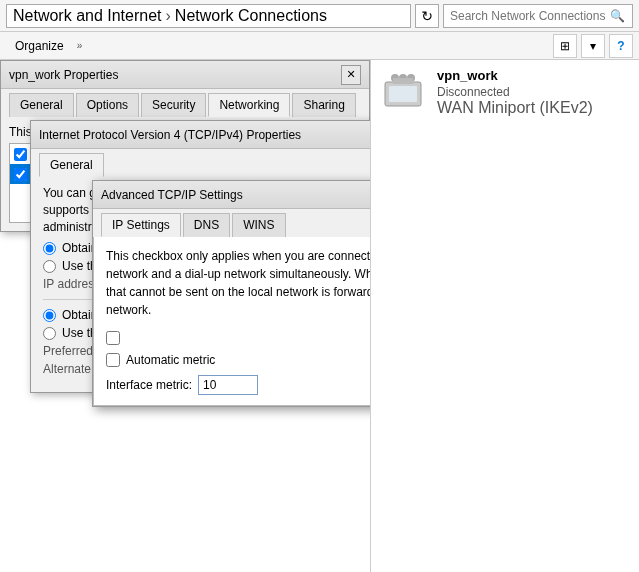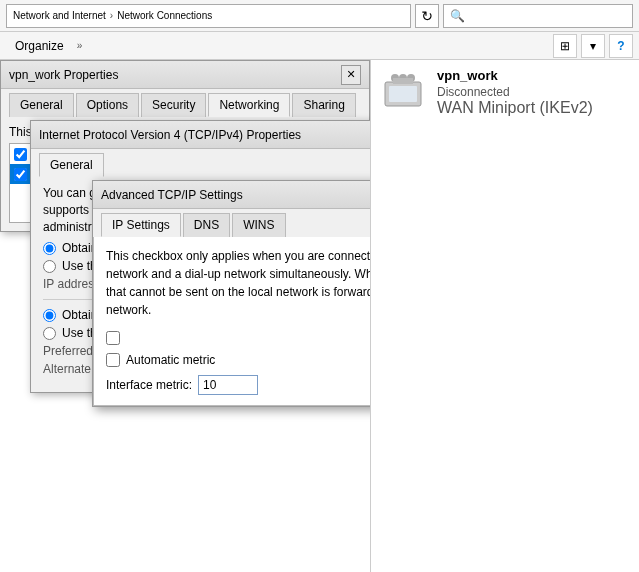--- a/index.html
+++ b/index.html
@@ -24,21 +24,21 @@
       height: 32px;
     }
     .breadcrumb-area {
       flex: 1;
       display: flex;
       align-items: center;
       background: white;
       border: 1px solid #aaa;
       height: 24px;
       padding: 0 6px;
-      font-size: 10px;
+      font-size: 16px;
     }
     .breadcrumb-separator {
       margin: 0 4px;
       color: #555;
     }
     .refresh-btn {
       width: 24px;
       height: 24px;
       border: 1px solid #aaa;
       background: white;
@@ -343,20 +343,21 @@
 <body>
 
 <div class="address-bar">
   <div class="breadcrumb-area">
     <span>Network and Internet</span>
     <span class="breadcrumb-separator">›</span>
     <span>Network Connections</span>
   </div>
   <div class="refresh-btn">↻</div>
   <div class="search-box">
+    <input type="text" placeholder="Search Network Connections" style="">
     <span class="search-icon-box">🔍</span>
   </div>
 </div>
 
 <div class="toolbar">
   <button class="toolbar-btn">Organize</button>
   <span class="toolbar-chevron">»</span>
   <div class="toolbar-right">
     <div class="toolbar-icon-btn">⊞</div>
     <div class="toolbar-icon-btn">▾</div>

